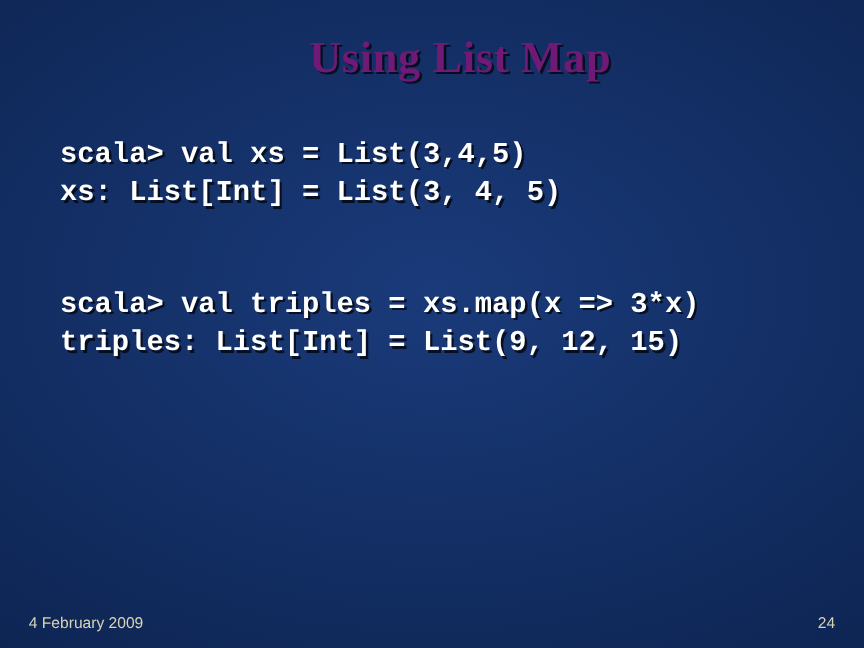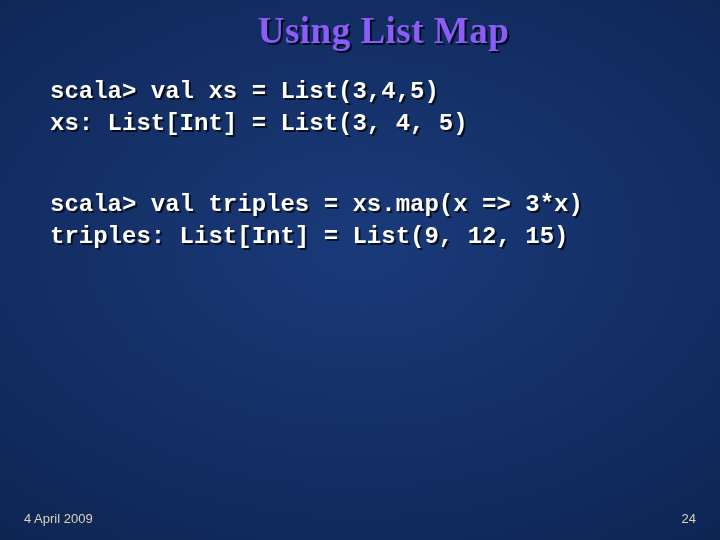--- a/index.html
+++ b/index.html
@@ -12,33 +12,33 @@
   body {
     background: radial-gradient(ellipse 900px 600px at 50% 45%, #1a3a7a 0%, #0f2858 55%, #081a3e 100%);
     font-family: "Times New Roman", Times, serif;
     color: #fff;
     position: relative;
   }
   .title {
     text-align: center;
     font-weight: bold;
     font-size: 37px;
-    color: #8b5cf6;
-    margin-top: 9px;
+    color: #701a75;
+    margin-top: 27px;
     letter-spacing: 0.5px;
     text-shadow: 2px 2px 0 rgba(0,0,0,0.7);
     padding-left: 47px;
   }
   .code {
     font-family: "Courier New", Courier, monospace;
     font-weight: bold;
     font-size: 24px;
     color: #ffffff;
     margin-left: 50px;
-    margin-top: 24px;
+    margin-top: 44px;
     line-height: 1.35;
     white-space: pre;
     text-shadow: 2px 2px 0 rgba(0,0,0,0.7);
   }
   .footer {
     position: absolute;
     bottom: 14px;
     left: 0;
     right: 0;
     font-family: Arial, Helvetica, sans-serif;
@@ -57,19 +57,19 @@
   }
 </style>
 </head>
 <body>
 
 <div class="title">Using List Map</div>
 
 <div class="code"><span>scala&gt; val xs = List(3,4,5)</span>
 <span>xs: List[Int] = List(3, 4, 5)</span></div>
 
-<div class="code" style="margin-top:48px"><span>scala&gt; val triples = xs.map(x =&gt; 3*x)</span>
+<div class="code" style="margin-top:60px"><span>scala&gt; val triples = xs.map(x =&gt; 3*x)</span>
 <span>triples: List[Int] = List(9, 12, 15)</span></div>
 
 <div class="footer">
-  <span class="date">4 April 2009</span>
+  <span class="date">4 February 2009</span>
   <span class="page">24</span>
 </div>
 
 </body></html>

